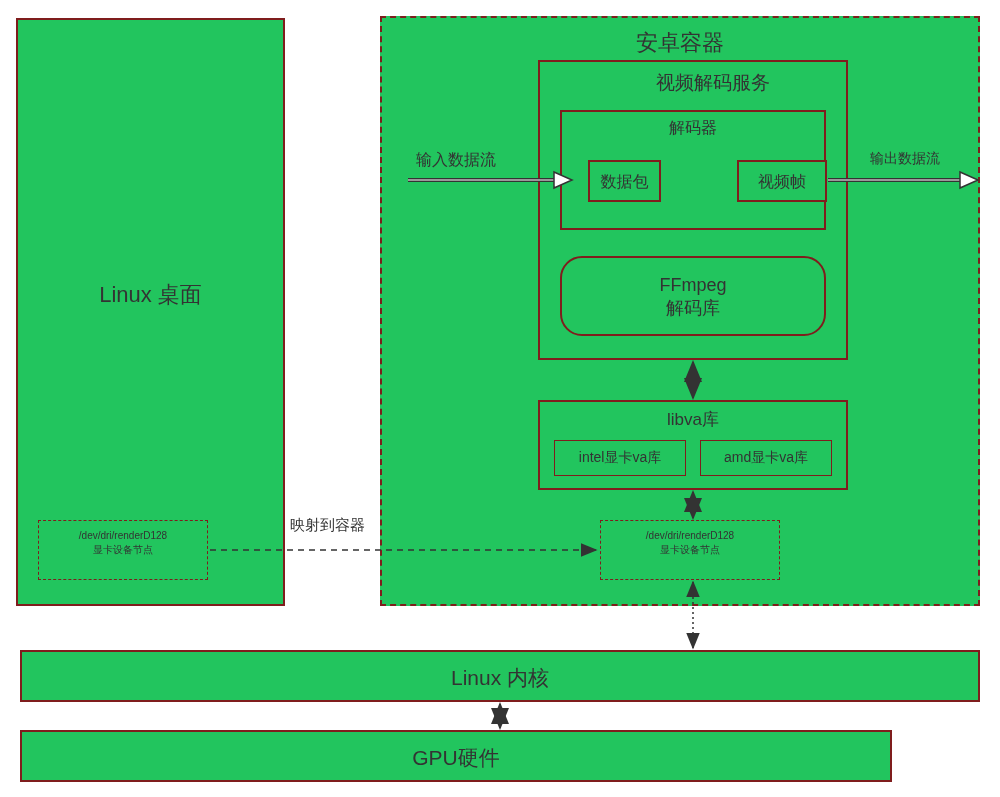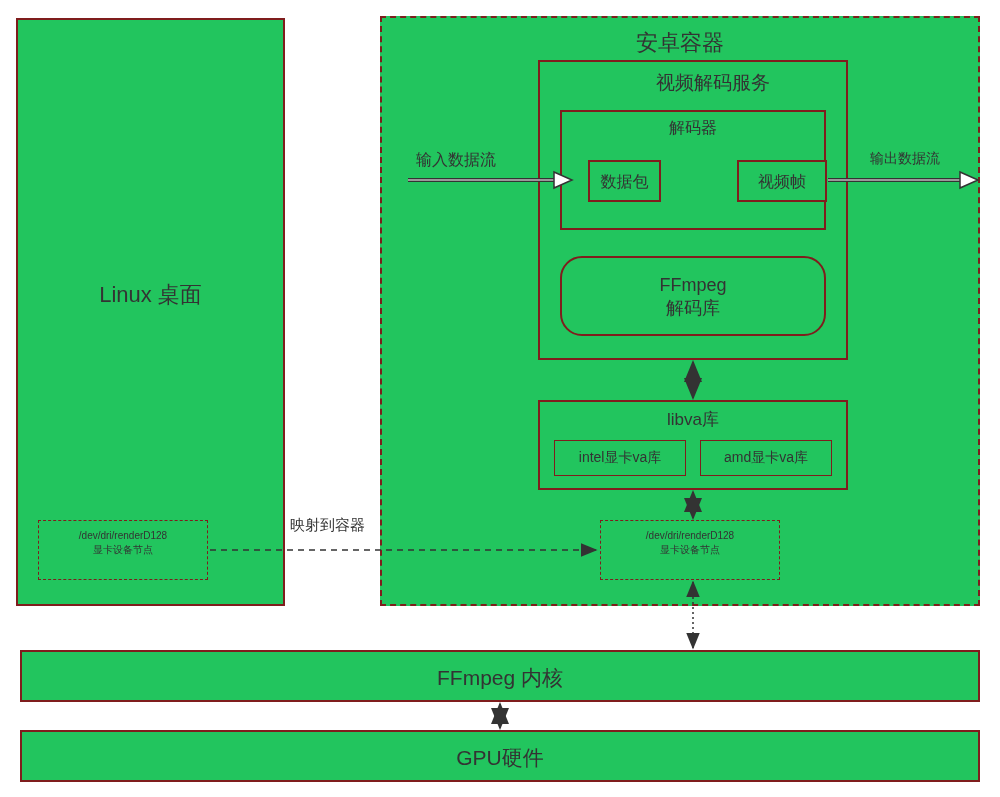--- a/index.html
+++ b/index.html
@@ -97,24 +97,24 @@
   <div class="label-multi" style="left:0; width:100%; top:8px;">
     <span>/dev/dri/renderD128</span><br>
     <span>显卡设备节点</span>
   </div>
 </div>
 
 <div class="label" style="left:416px; top:150px; font-size:16px;">输入数据流</div>
 <div class="label" style="left:870px; top:150px; font-size:14px;">输出数据流</div>
 
 <div class="box" style="left:20px; top:650px; width:960px; height:52px;">
-  <div class="label" style="left:0; width:100%; top:12px; font-size:21px; font-weight:500;">FFmpeg 内核</div>
+  <div class="label" style="left:0; width:100%; top:12px; font-size:21px; font-weight:500;">Linux 内核</div>
 </div>
 
-<div class="box" style="left:20px; top:730px; width:960px; height:52px;">
+<div class="box" style="left:20px; top:730px; width:872px; height:52px;">
   <div class="label" style="left:0; width:100%; top:12px; font-size:21px; font-weight:500;">GPU硬件</div>
 </div>
 
 <svg class="arrow-layer">
   <defs>
     <marker id="arrowhead-solid" markerWidth="11" markerHeight="9" refX="10" refY="4.5" orient="auto">
       <polygon points="0 0, 11 4.5, 0 9" fill="#333"></polygon>
     </marker>
     <marker id="arrowhead-solid-rev" markerWidth="11" markerHeight="9" refX="1" refY="4.5" orient="auto">
       <polygon points="11 0, 0 4.5, 11 9" fill="#333"></polygon>

